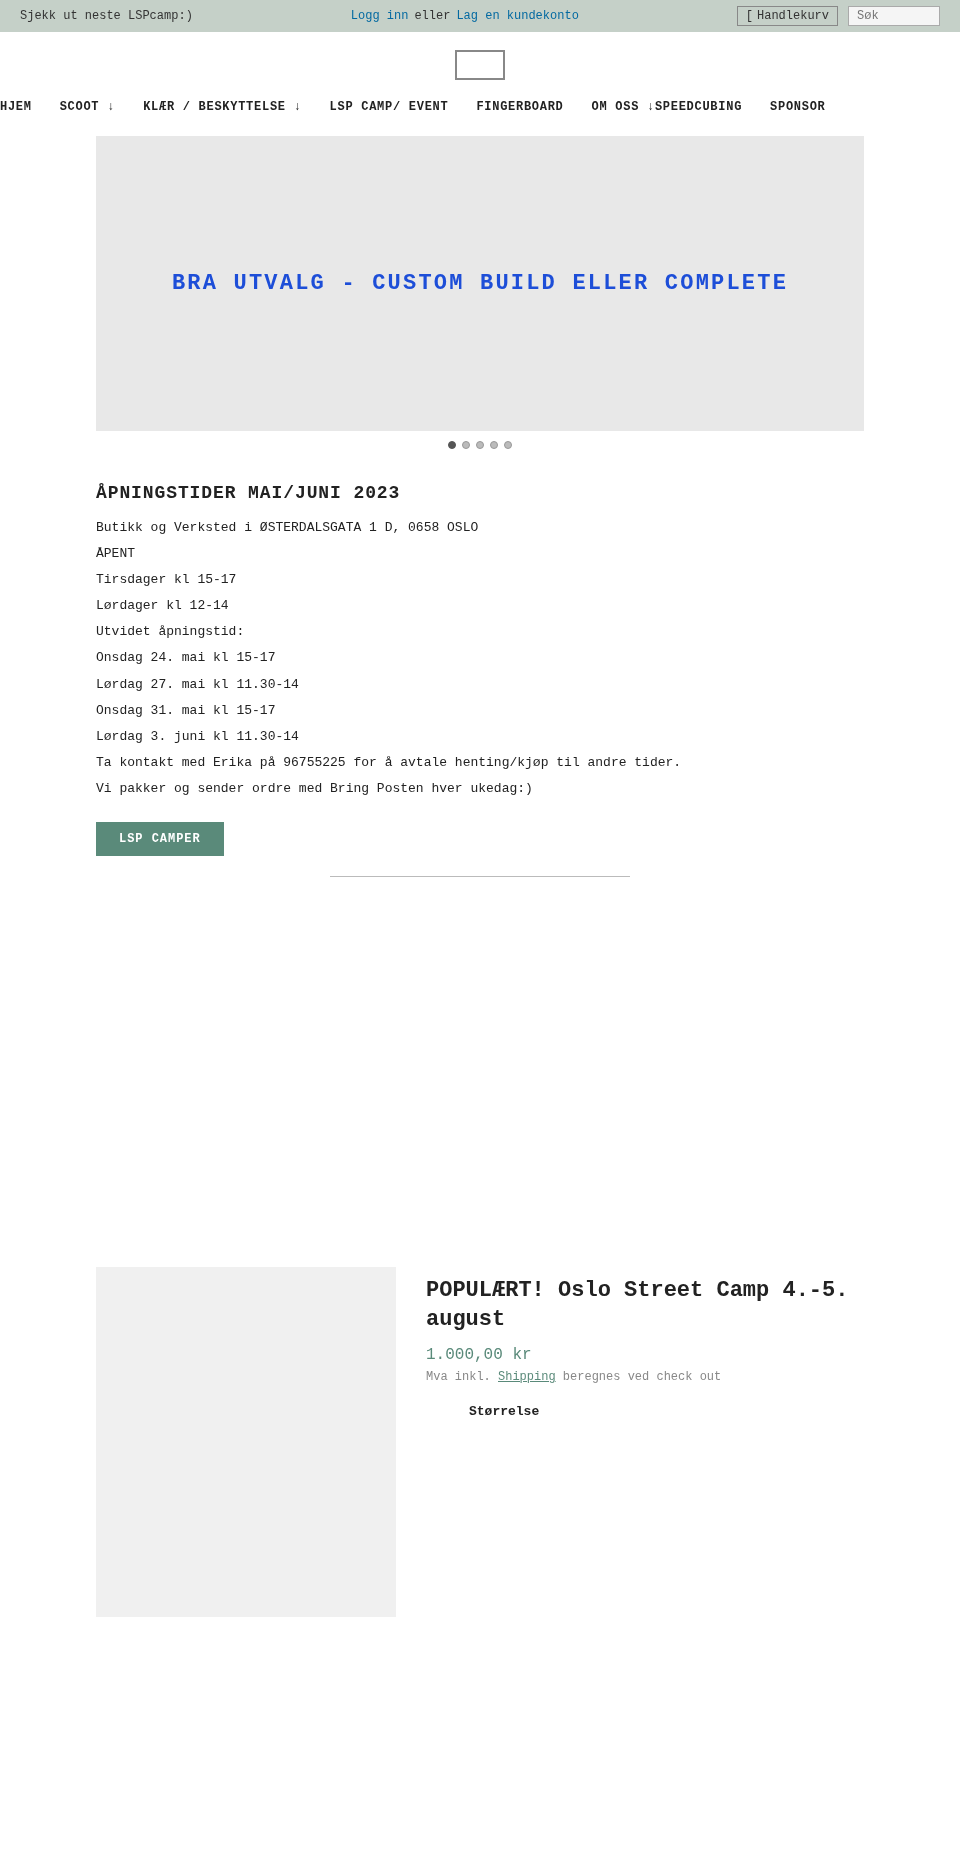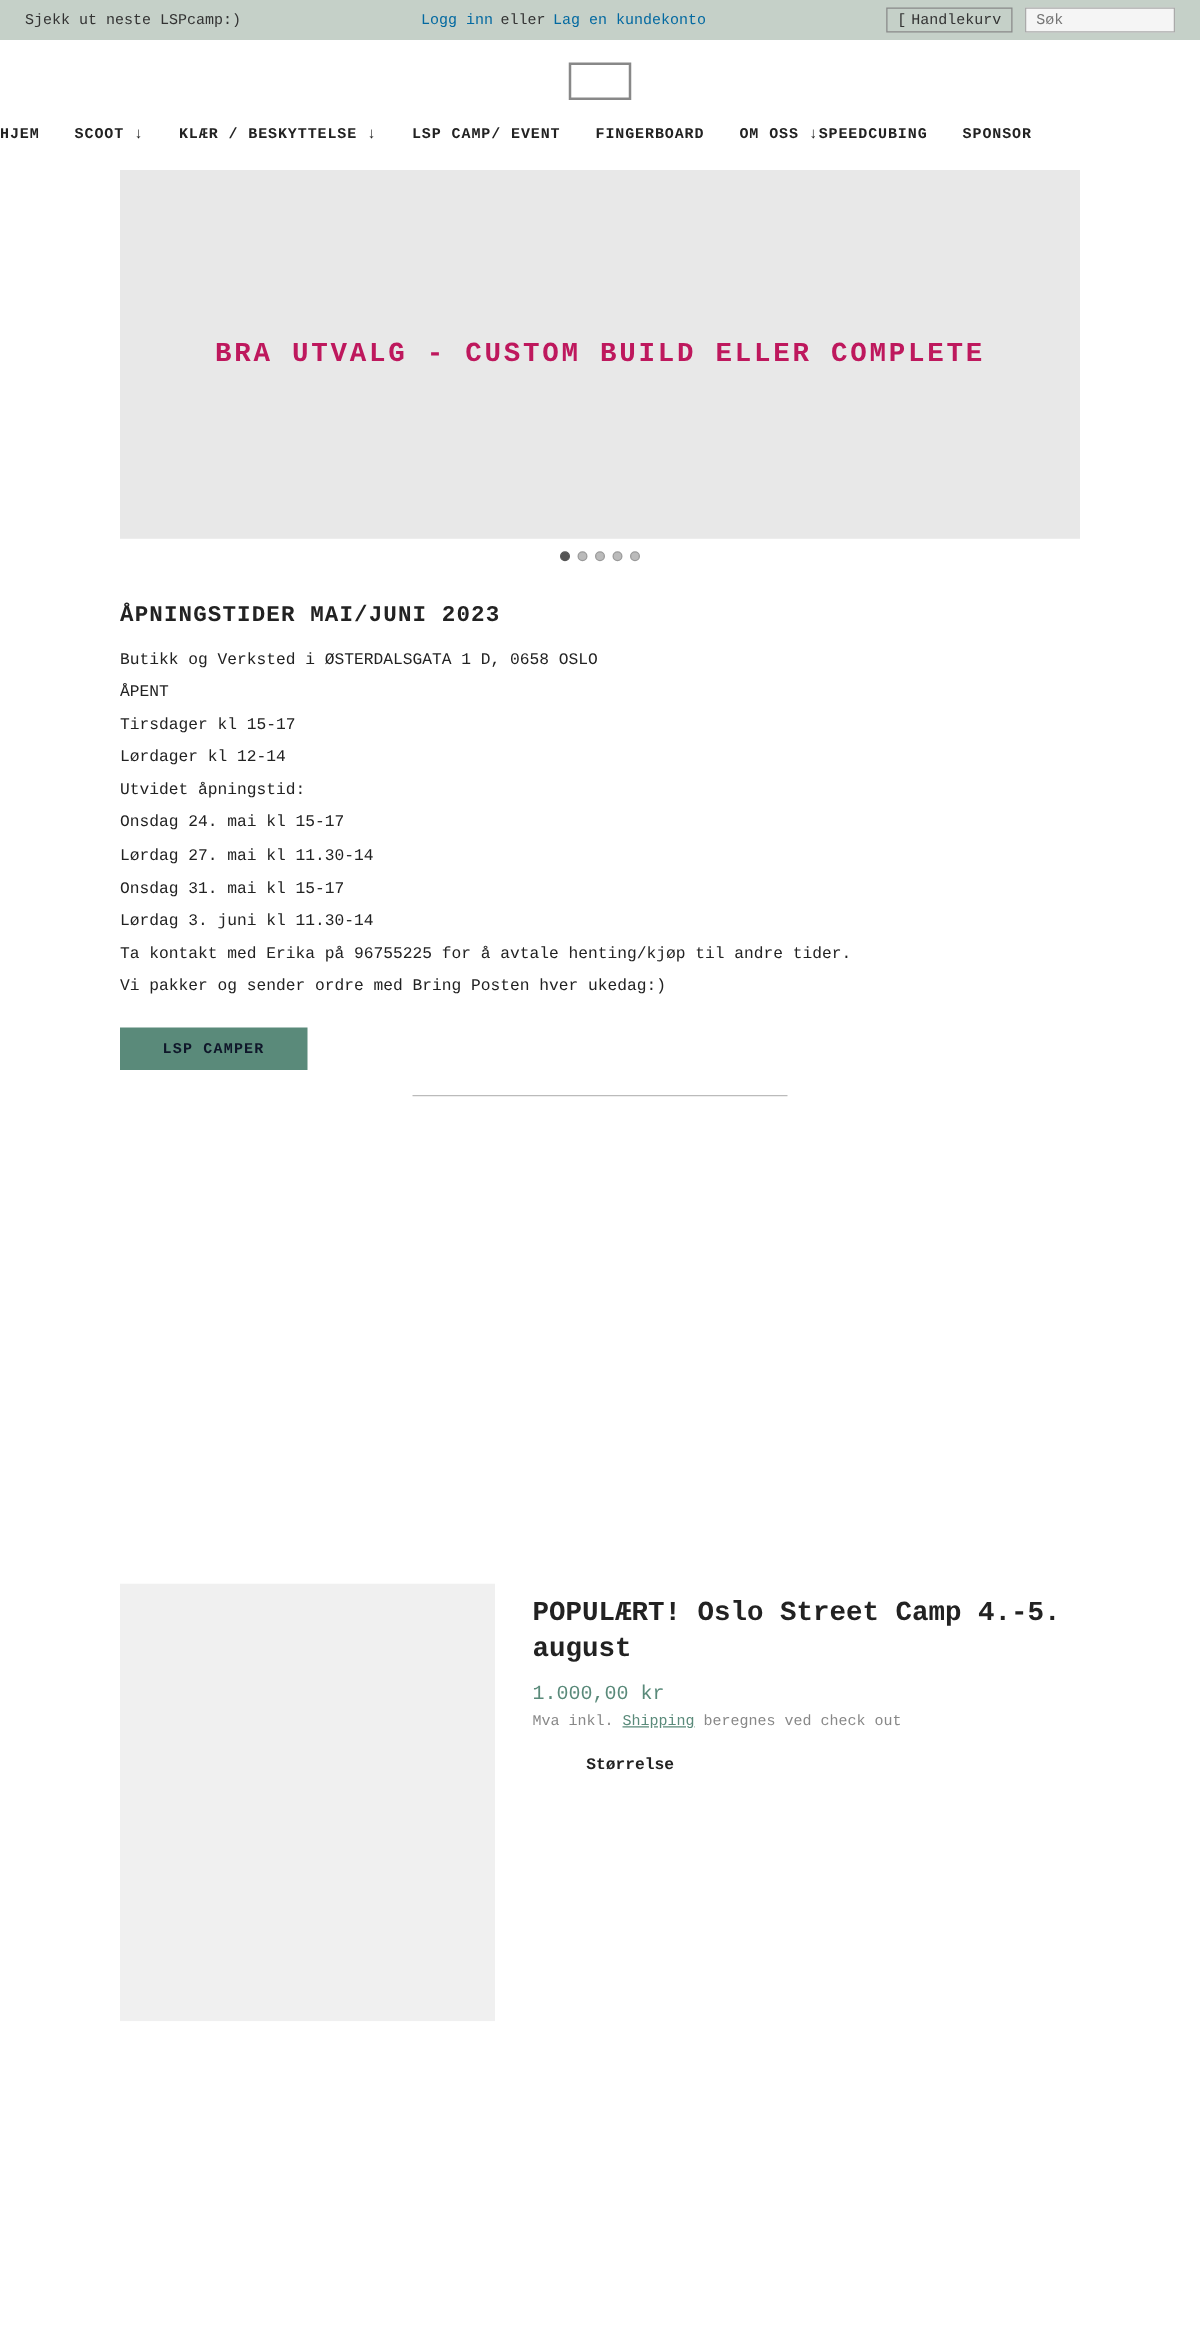--- a/index.html
+++ b/index.html
@@ -44,21 +44,21 @@
       color: #333;
       text-decoration: none;
       border: 1px solid #888;
       padding: 2px 8px;
     }
     .search-box {
       border: 1px solid #aaa;
       padding: 2px 8px;
       font-size: 12px;
       background: #f5f5f5;
-      width: 120px;
+      width: 92px;
       font-family: 'Courier New', monospace;
     }
 
     
     .logo-area {
       display: flex;
       justify-content: center;
       padding: 18px 0 10px 0;
     }
     .logo-box {
@@ -99,21 +99,21 @@
     .hero-slider {
       margin: 10px 96px 0 96px;
       background: #e8e8e8;
       height: 295px;
       display: flex;
       align-items: center;
       justify-content: center;
       position: relative;
     }
     .hero-text {
-      color: #be185d;
+      color: #1d4ed8;
       font-size: 22px;
       font-weight: bold;
       letter-spacing: 0.1em;
       text-align: center;
       font-family: 'Courier New', monospace;
       text-transform: uppercase;
       line-height: 1.5;
     }
     .slider-dots {
       display: flex;
@@ -148,26 +148,26 @@
     .content-text {
       font-size: 13px;
       line-height: 1.7;
       font-family: 'Courier New', monospace;
       margin-bottom: 4px;
     }
 
     .lsp-button {
       display: inline-block;
       background: #5a8a7a;
-      color: #0f172a;
+      color: #ffffff;
       font-size: 12px;
       font-weight: bold;
       letter-spacing: 0.08em;
       text-transform: uppercase;
-      padding: 10px 34px;
+      padding: 10px 23px;
       cursor: pointer;
       margin-top: 18px;
       font-family: 'Courier New', monospace;
       text-decoration: none;
       border: none;
     }
 
     .divider-line {
       margin: 20px auto 10px auto;
       width: 300px;

